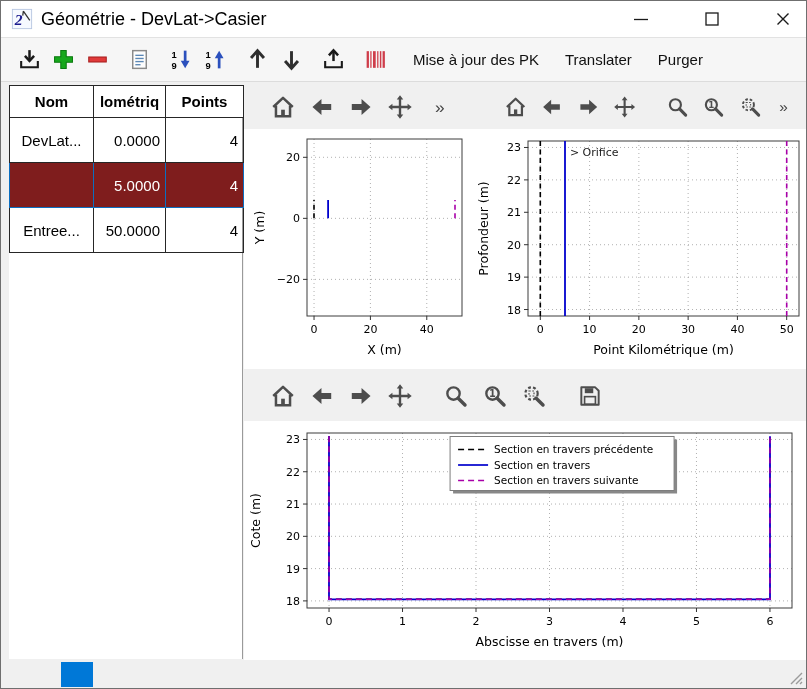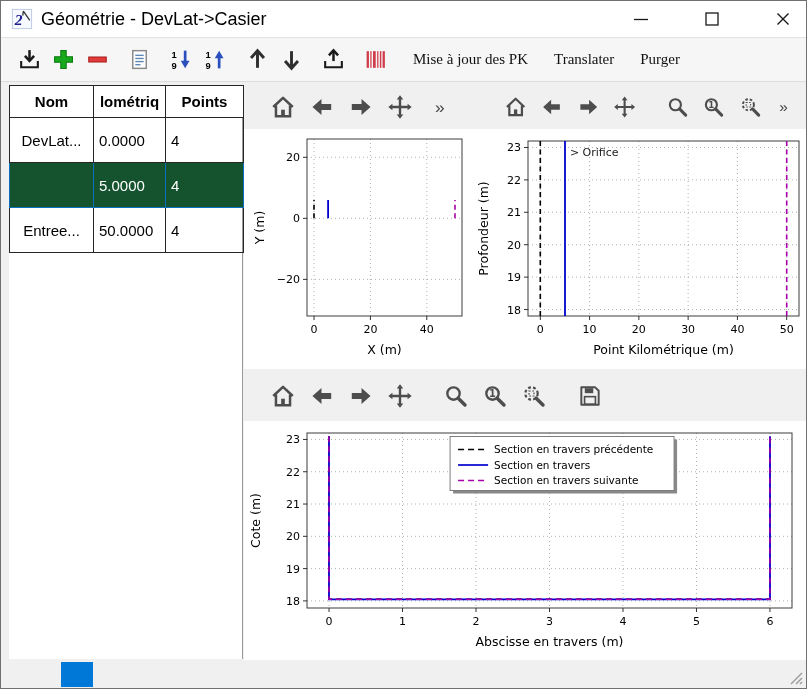--- a/index.html
+++ b/index.html
@@ -17,31 +17,31 @@
 
   
   .toolbar{position:absolute;top:36px;left:0;right:0;height:45px;background:#f6f6f6;border-top:1px solid #e2e2e2;border-bottom:1px solid #dcdcdc;display:flex;align-items:center;padding:0 0 0 16px}
   .tb-icons{display:flex;align-items:center;gap:9px}
   .tb-icon{width:25px;height:25px;display:inline-flex;cursor:default}
   .tb-icon svg{width:100%;height:100%}
   .tb-icon[data-name="paste-icon"],.tb-icon[data-name="sort-desc-icon"],
   .tb-icon[data-name="move-up-icon"],.tb-icon[data-name="export-icon"],
   .tb-icon[data-name="barcode-icon"]{margin-left:8px}
   .tb-actions{display:flex;margin-left:12px}
-  .tb-action{background:none;border:none;font-family:Liberation Serif, serif;font-size:15px;color:#111;padding:9px 13px;cursor:default}
+  .tb-action{background:none;border:none;font-family:Liberation Sans, sans-serif;font-size:15px;color:#111;padding:9px 13px;cursor:default}
 
   
   .left-panel{position:absolute;left:8px;top:84px;width:234px;bottom:29px;background:#fff;border-right:1px solid #9a9a9a}
   table.sections{border-collapse:collapse;width:234px;table-layout:fixed}
   .sections th,.sections td{border:1px solid #262626;font-size:15px;padding:0 5px;overflow:hidden;white-space:nowrap}
   .sections th{height:32px;font-weight:bold;text-align:center;background:#fff}
   .sections td{height:45px}
   td.c-nom{text-align:center}
-  td.c-num{text-align:left}
-  tr.selected td{background:#14532d;color:#fff;border-color:#0c6fc0}
+  td.c-num{text-align:right}
+  tr.selected td{background:#7f1d1d;color:#fff;border-color:#0c6fc0}
   col.c1{width:84px}col.c2{width:72px}col.c3{width:78px}
 
   
   .right-area{position:absolute;left:243px;top:81px;right:0;bottom:29px;background:#f0f0f0}
   .plot-panel{position:absolute}
   .panel-plan{left:0;top:3px;width:222px;height:284px}
   .panel-profile{left:222px;top:3px;width:342px;height:284px}
   .panel-section{left:0;top:289px;width:564px;height:290px}
   .mpl-toolbar{height:44px;display:flex;align-items:center;gap:13px;padding:0 10px 0 26px}
   .panel-profile .mpl-toolbar{padding-left:38px}

